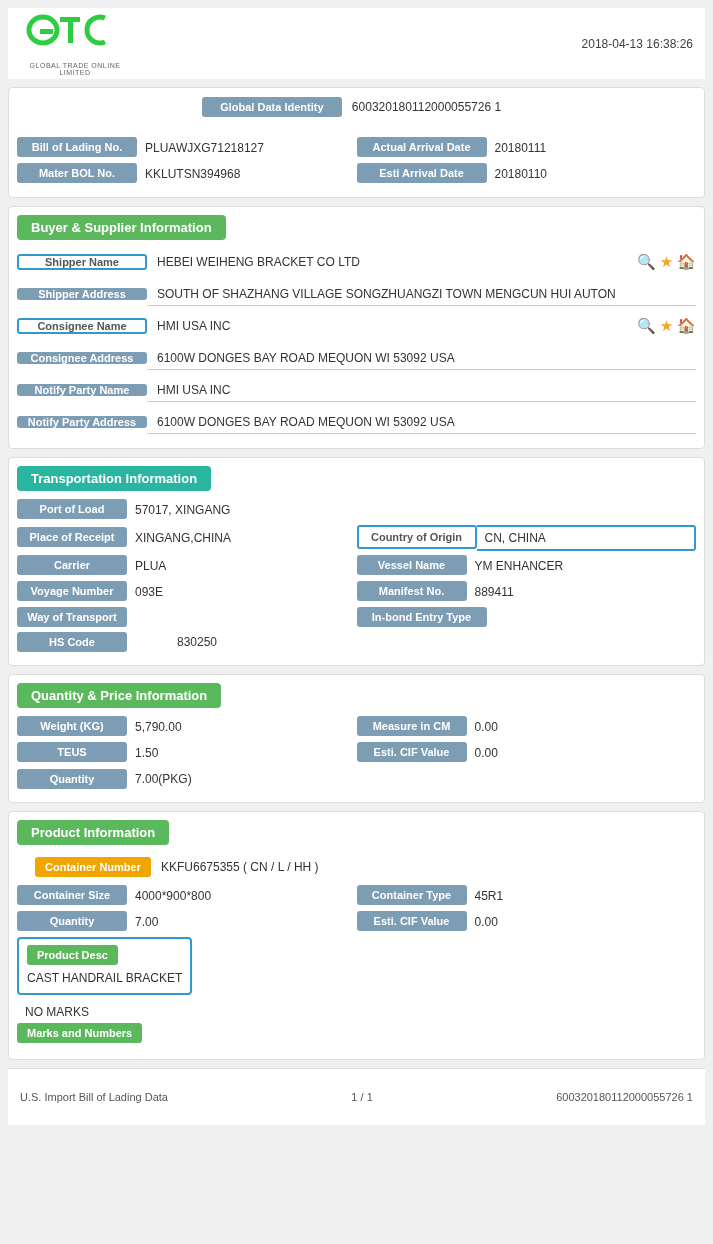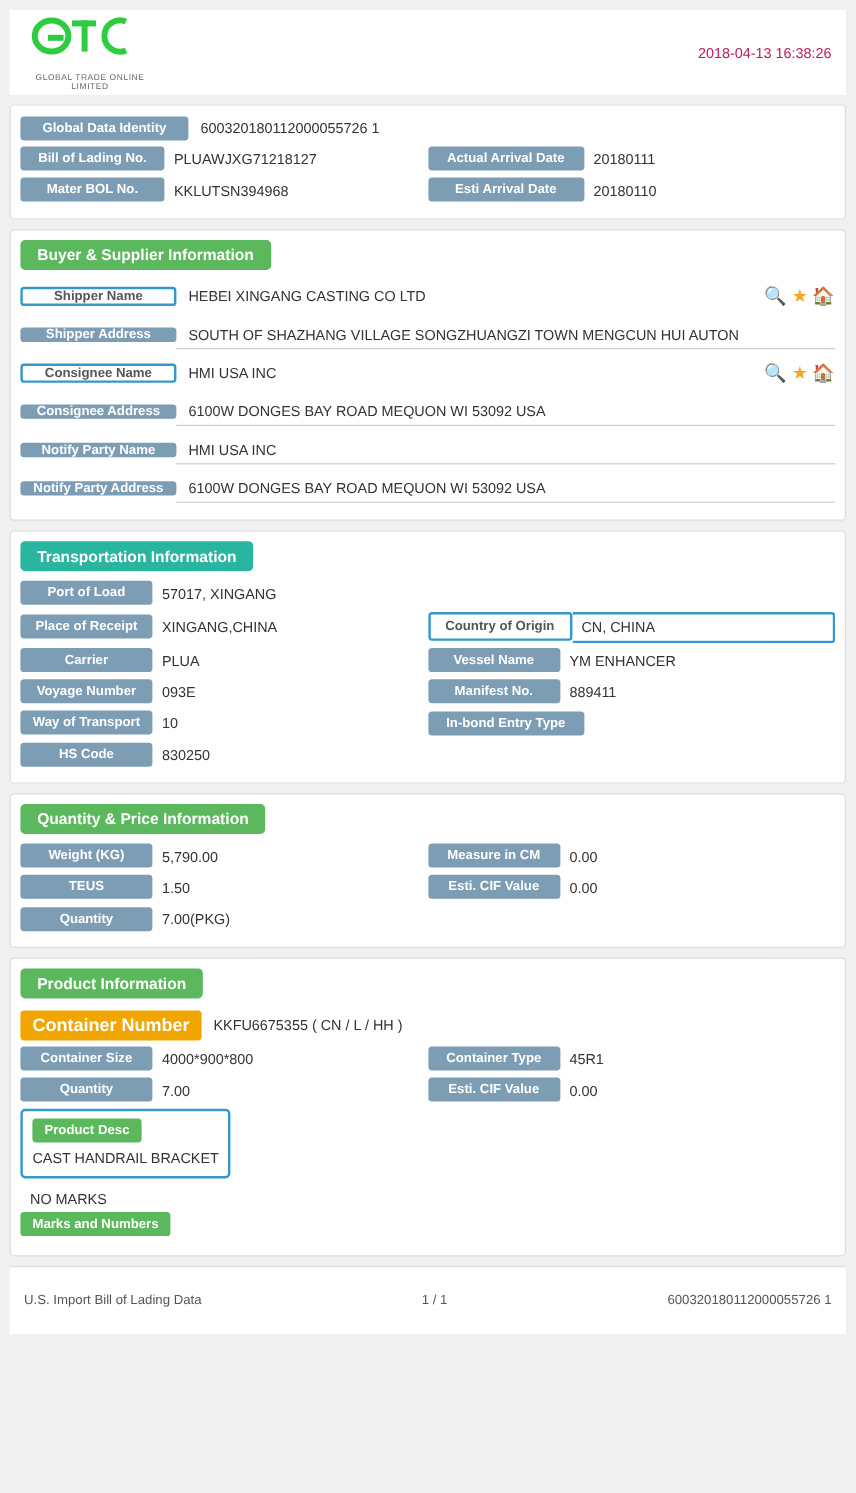--- a/index.html
+++ b/index.html
@@ -44,21 +44,21 @@
       line-height: 1;
     }
     .logo-sub {
       font-size: 7px;
       color: #666;
       text-align: center;
       letter-spacing: 0.5px;
     }
     .timestamp {
       font-size: 12px;
-      color: #be185d;
+      color: #404040;
     }
 
     .info-card {
       background: #fff;
       border: 1px solid #ddd;
       border-radius: 4px;
       margin-bottom: 8px;
       padding: 8px;
     }
 
@@ -86,21 +86,22 @@
       flex: 1;
     }
     .field-value.with-border {
       border-bottom: 1px solid #ccc;
     }
 
     
     .gdi-row {
       display: flex;
       align-items: center;
-      margin-bottom: 4px;
+      margin-bottom: 19px;
+      justify-content: center;
     }
     .gdi-label {
       background: #7d9db5;
       color: #fff;
       padding: 4px 8px;
       border-radius: 3px;
       font-size: 11px;
       font-weight: bold;
       min-width: 140px;
       text-align: center;
@@ -167,23 +168,24 @@
     .icon-search { color: #999; font-size: 15px; }
     .icon-star { color: #f5a623; font-size: 15px; }
     .icon-home { color: #5cb85c; font-size: 15px; }
 
     
     .orange-label {
       background: #f0a500;
       color: #fff;
       padding: 4px 10px;
       border-radius: 3px;
-      font-size: 15px;
+      font-size: 11px;
       font-weight: bold;
       white-space: nowrap;
+      margin-left: 18px;
     }
     .green-label {
       background: #5cb85c;
       color: #fff;
       padding: 4px 10px;
       border-radius: 3px;
       font-size: 11px;
       font-weight: bold;
       display: inline-block;
       margin-bottom: 4px;
@@ -223,20 +225,21 @@
       border-top: 1px solid #ddd;
       font-size: 11px;
       color: #555;
       margin-top: 4px;
     }
 
     .hs-row {
       display: flex;
       align-items: center;
       margin-bottom: 4px;
+      gap: 42px;
     }
 
     .single-field-row {
       display: flex;
       align-items: center;
       margin-bottom: 4px;
     }
   </style>
 </head>
 <body>
@@ -290,21 +293,21 @@
         <div class="dual-value">20180110</div>
       </div>
     </div>
   </div>
 
   <div class="info-card">
     <div class="section-header green">Buyer &amp; Supplier Information</div>
 
     <div class="field-row">
       <div class="field-label outlined wide" style="min-width:130px;">Shipper Name</div>
-      <div class="field-value">HEBEI XINGANG CASTING CO LTD</div>
+      <div class="field-value">HEBEI WEIHENG BRACKET CO LTD</div>
       <div class="icon-group">
         <span class="icon-search">🔍</span>
         <span class="icon-star">★</span>
         <span class="icon-home">🏠</span>
       </div>
     </div>
 
     <div class="field-row">
       <div class="field-label wide" style="min-width:130px;">Shipper Address</div>
       <div class="field-value with-border">SOUTH OF SHAZHANG VILLAGE SONGZHUANGZI TOWN MENGCUN HUI AUTON</div>
@@ -375,21 +378,20 @@
       </div>
       <div class="dual-right">
         <div class="dual-label" style="min-width:110px;">Manifest No.</div>
         <div class="dual-value">889411</div>
       </div>
     </div>
 
     <div class="dual-row">
       <div class="dual-left">
         <div class="dual-label" style="min-width:110px;">Way of Transport</div>
-        <div class="dual-value">10</div>
       </div>
       <div class="dual-right">
         <div class="dual-label" style="min-width:130px;">In-bond Entry Type</div>
         <div class="dual-value"></div>
       </div>
     </div>
 
     <div class="hs-row">
       <div class="dual-label" style="min-width:110px;">HS Code</div>
       <div class="dual-value">830250</div>

